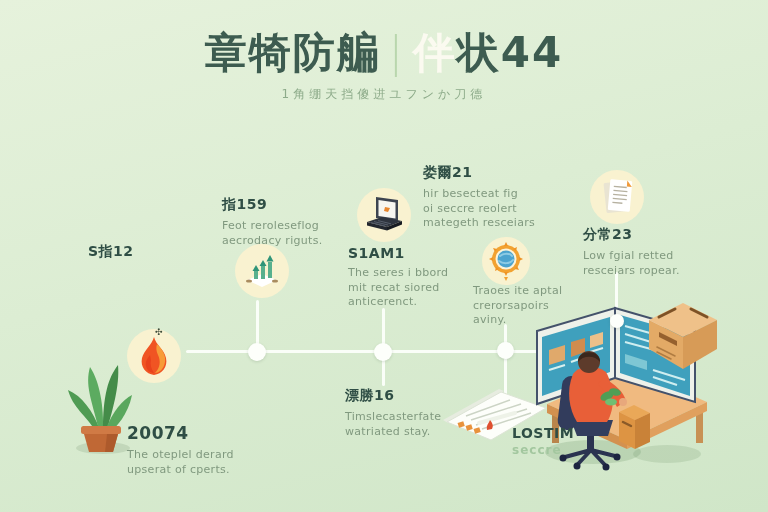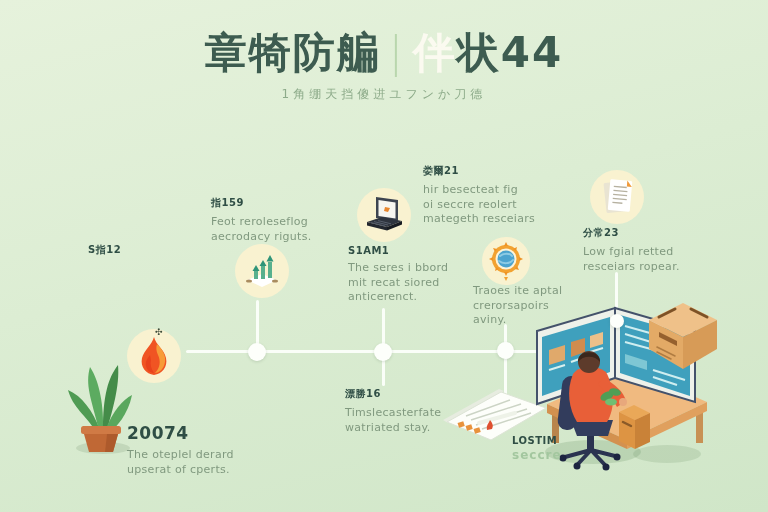--- a/index.html
+++ b/index.html
@@ -16,21 +16,21 @@
   .subtitle{position:absolute;top:86px;left:0;width:768px;text-align:center;
             font-size:12px;color:#8dab8a;letter-spacing:4px;}
   
   .tl-line{position:absolute;background:rgba(252,255,250,.95);z-index:1;border-radius:2px;}
   .tl-node{position:absolute;background:#fdfffb;border-radius:50%;z-index:4;
            box-shadow:0 1px 3px rgba(60,90,60,.18);}
   .icon-circle{position:absolute;background:#f9f2d0;border-radius:50%;z-index:3;
                display:flex;align-items:center;justify-content:center;}
   
   .block{position:absolute;z-index:3;}
-  .bh{font-size:10px;font-weight:700;color:#2f4e45;letter-spacing:.5px;margin:0 0 5px 0;}
+  .bh{font-size:14px;font-weight:700;color:#2f4e45;letter-spacing:.5px;margin:0 0 5px 0;}
   .bb{font-size:11px;line-height:1.32;color:#80997f;white-space:pre-line;letter-spacing:.3px;}
   .bh.big{font-size:17px;margin-top:38px;}
   .bb.light{color:#a3c79f;font-weight:700;letter-spacing:1px;font-size:12px;}
   .sparkle{position:absolute;font-size:9px;color:#3c4a38;z-index:4;}
   svg{display:block;}
 </style>
 </head>
 <body>
 
 <div class="canvas">
@@ -104,21 +104,21 @@
         <rect x="19" y="10" width="22" height="31" rx="1.5" fill="#ffffff"></rect>
         <path d="M36 10 L41 16 L36 16 Z" fill="#f09a3a"></path>
         <path d="M23 17 L36 17 M23 21 L37 21 M23 25 L37 25 M23 29 L37 29 M23 33 L33 33" stroke="#b6b1a0" stroke-width="1.4"></path>
       </g>
     </svg>
   </div>
 
   <div class="block" style="left:88px;top:243px;width:140px">
     <div class="bh">S指12</div>
   </div>
-  <div class="block" style="left:211px;top:196px;width:130px">
+  <div class="block" style="left:222px;top:196px;width:130px">
     <div class="bh">指159</div>
     <div class="bb">Feot reroleseflog
 aecrodacy riguts.</div>
   </div>
   <div class="block" style="left:348px;top:245px;width:125px">
     <div class="bh">S1AM1</div>
     <div class="bb">The seres i bbord
 mit recat siored
 anticerenct.</div>
   </div>
@@ -141,21 +141,21 @@
   <div class="block" style="left:127px;top:385px;width:130px">
     <div class="bh big">20074</div>
     <div class="bb">The oteplel derard
 upserat of cperts.</div>
   </div>
   <div class="block" style="left:345px;top:387px;width:135px">
     <div class="bh">漂勝16</div>
     <div class="bb">Timslecasterfate
 watriated stay.</div>
   </div>
-  <div class="block" style="left:512px;top:435px;width:90px">
+  <div class="block" style="left:512px;top:425px;width:90px">
     <div class="bh" style="margin-bottom:2px">LOSTIM</div>
     <div class="bb light">seccre</div>
   </div>
 
   <svg class="abs" style="left:55px;top:338px;z-index:2" width="90" height="118" viewBox="0 0 90 118">
     <ellipse cx="48" cy="110" rx="27" ry="6" fill="rgba(90,120,80,.16)"></ellipse>
     <path d="M42 95 C30 76 18 70 13 52 C27 58 38 73 45 92 Z" fill="#4f9b53"></path>
     <path d="M44 92 C36 60 30 47 35 29 C45 44 49 70 48 92 Z" fill="#5cab60"></path>
     <path d="M48 92 C48 58 53 40 63 27 C65 48 57 74 52 92 Z" fill="#448c49"></path>
     <path d="M50 93 C58 72 68 62 77 57 C73 77 61 89 54 96 Z" fill="#59a75d"></path>

